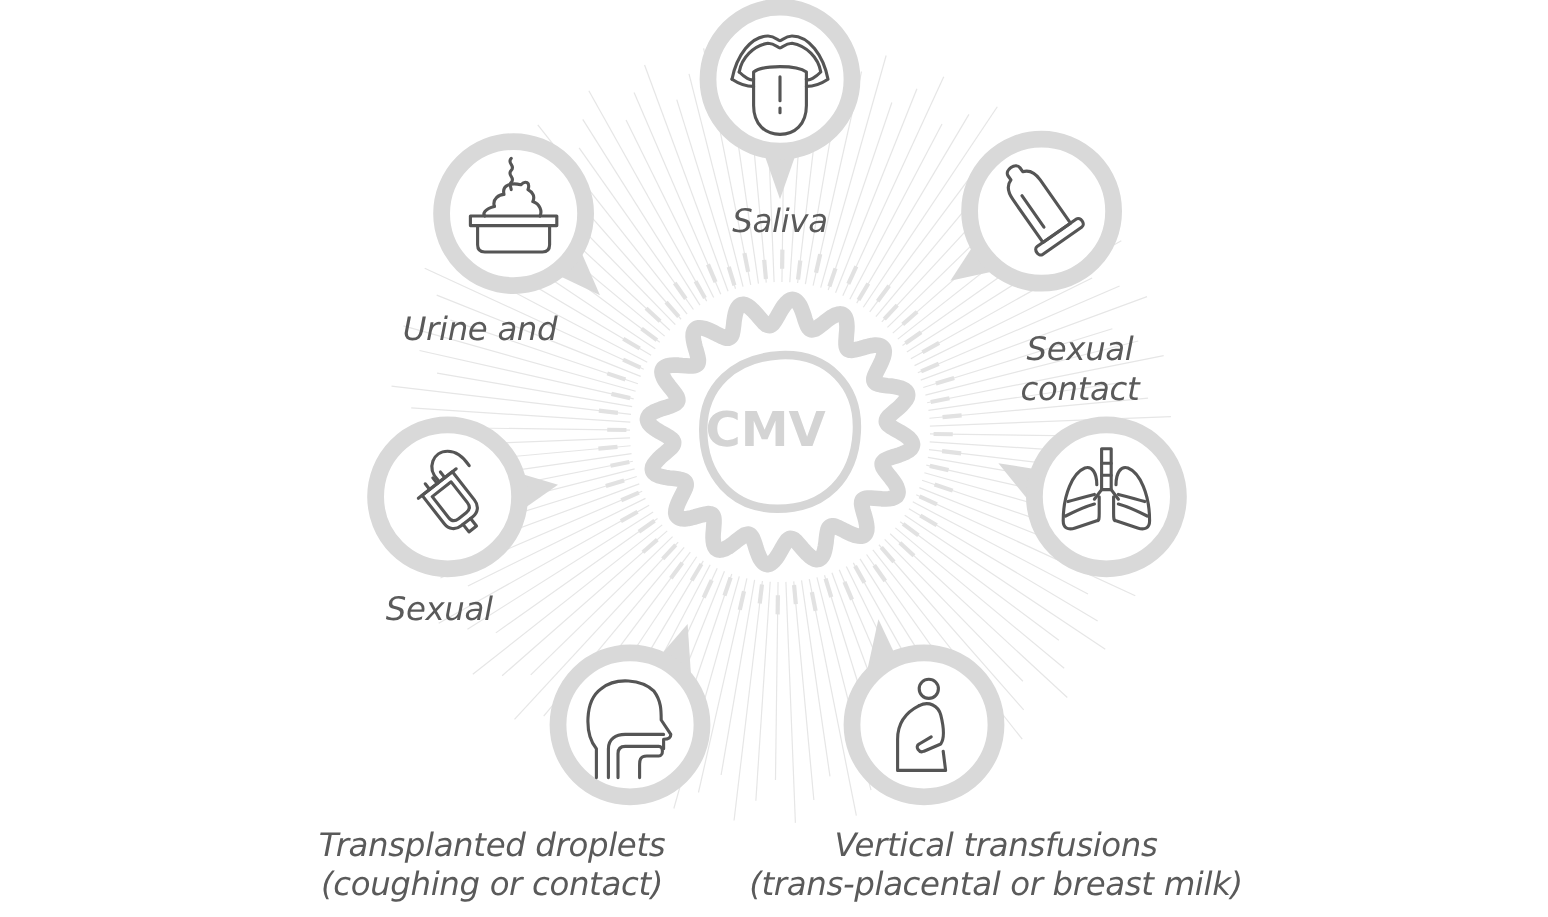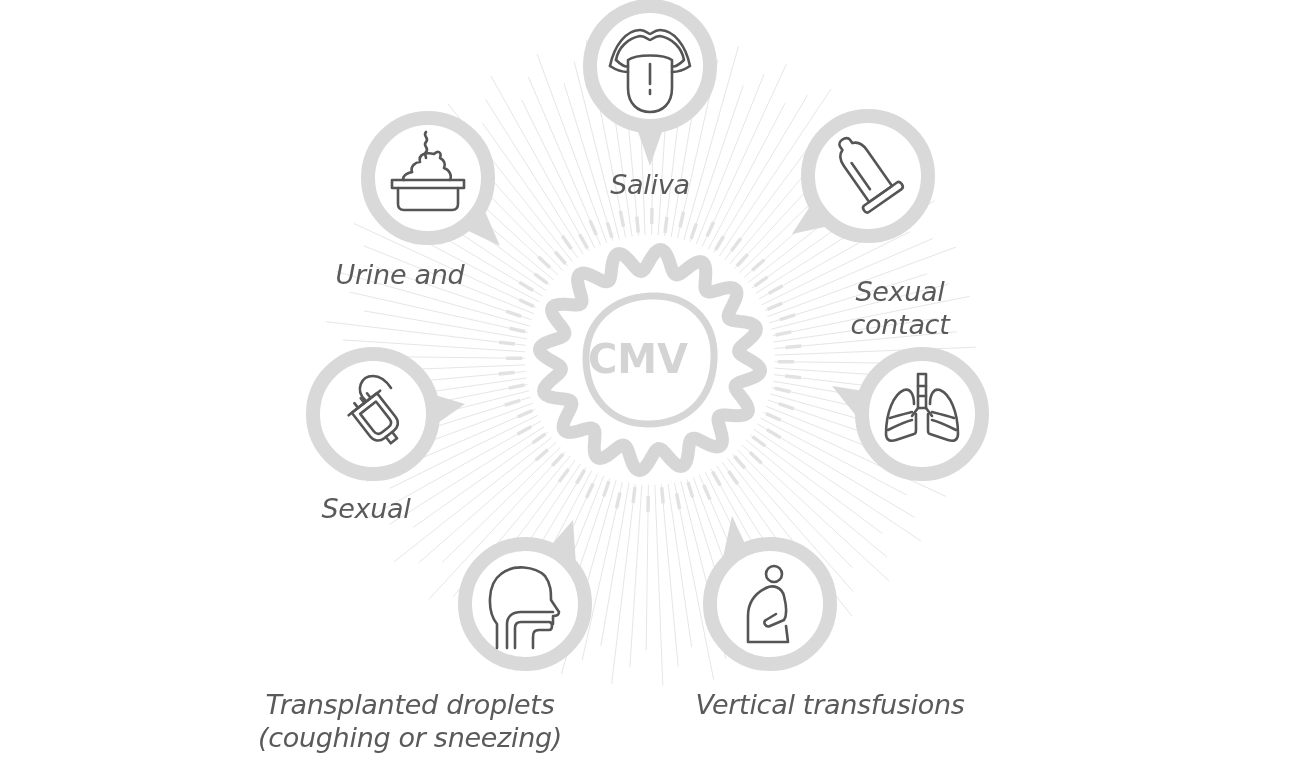--- a/index.html
+++ b/index.html
@@ -305,17 +305,18 @@
   <span>Sexual</span>
   <span>contact</span>
 </div>
 <div class="label" style="left:256px; top:492px; width:220px;">
   <span>Sexual</span>
 </div>
 <div class="label" style="left:796px; top:492px; width:220px;">
 </div>
 <div class="label" style="left:240px; top:688px; width:340px;">
   <span>Transplanted droplets</span>
-  <span>(coughing or sneezing)</span>
+  <span>(coughing or contact)</span>
 </div>
 <div class="label" style="left:600px; top:688px; width:460px;">
   <span>Vertical transfusions</span>
+  <span>(trans-placental or breast milk)</span>
 </div>
 
 </body></html>

